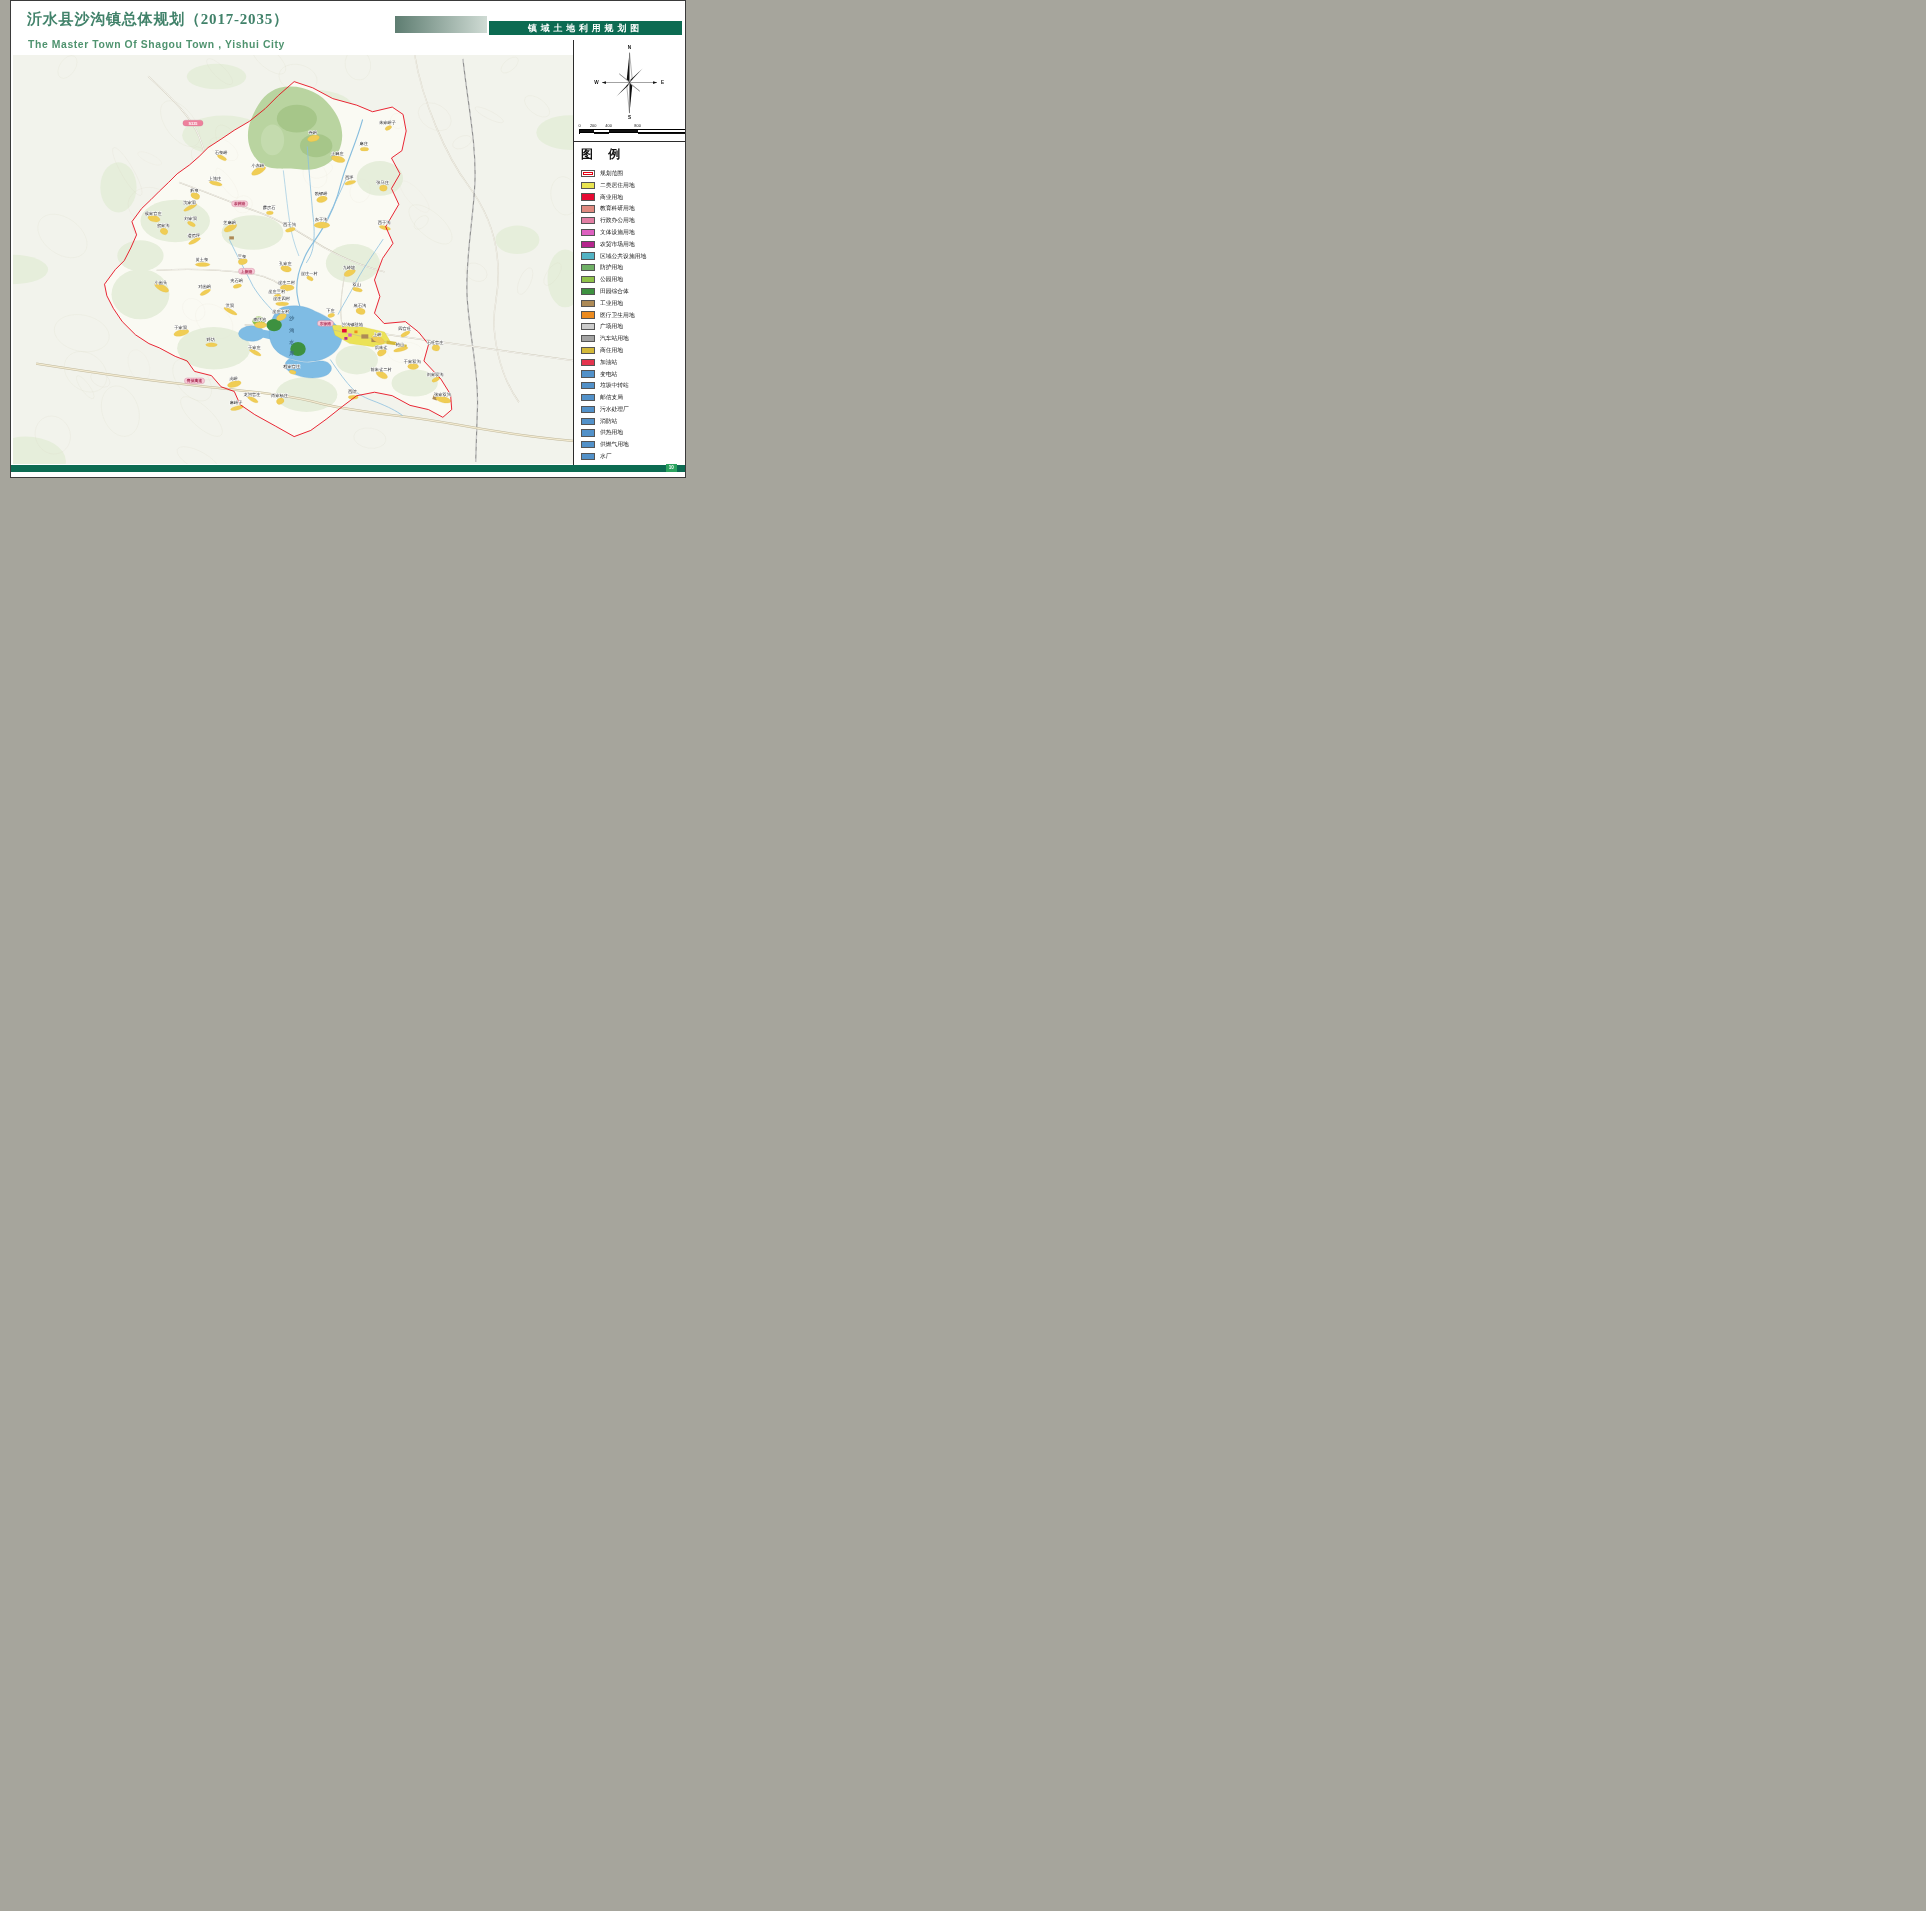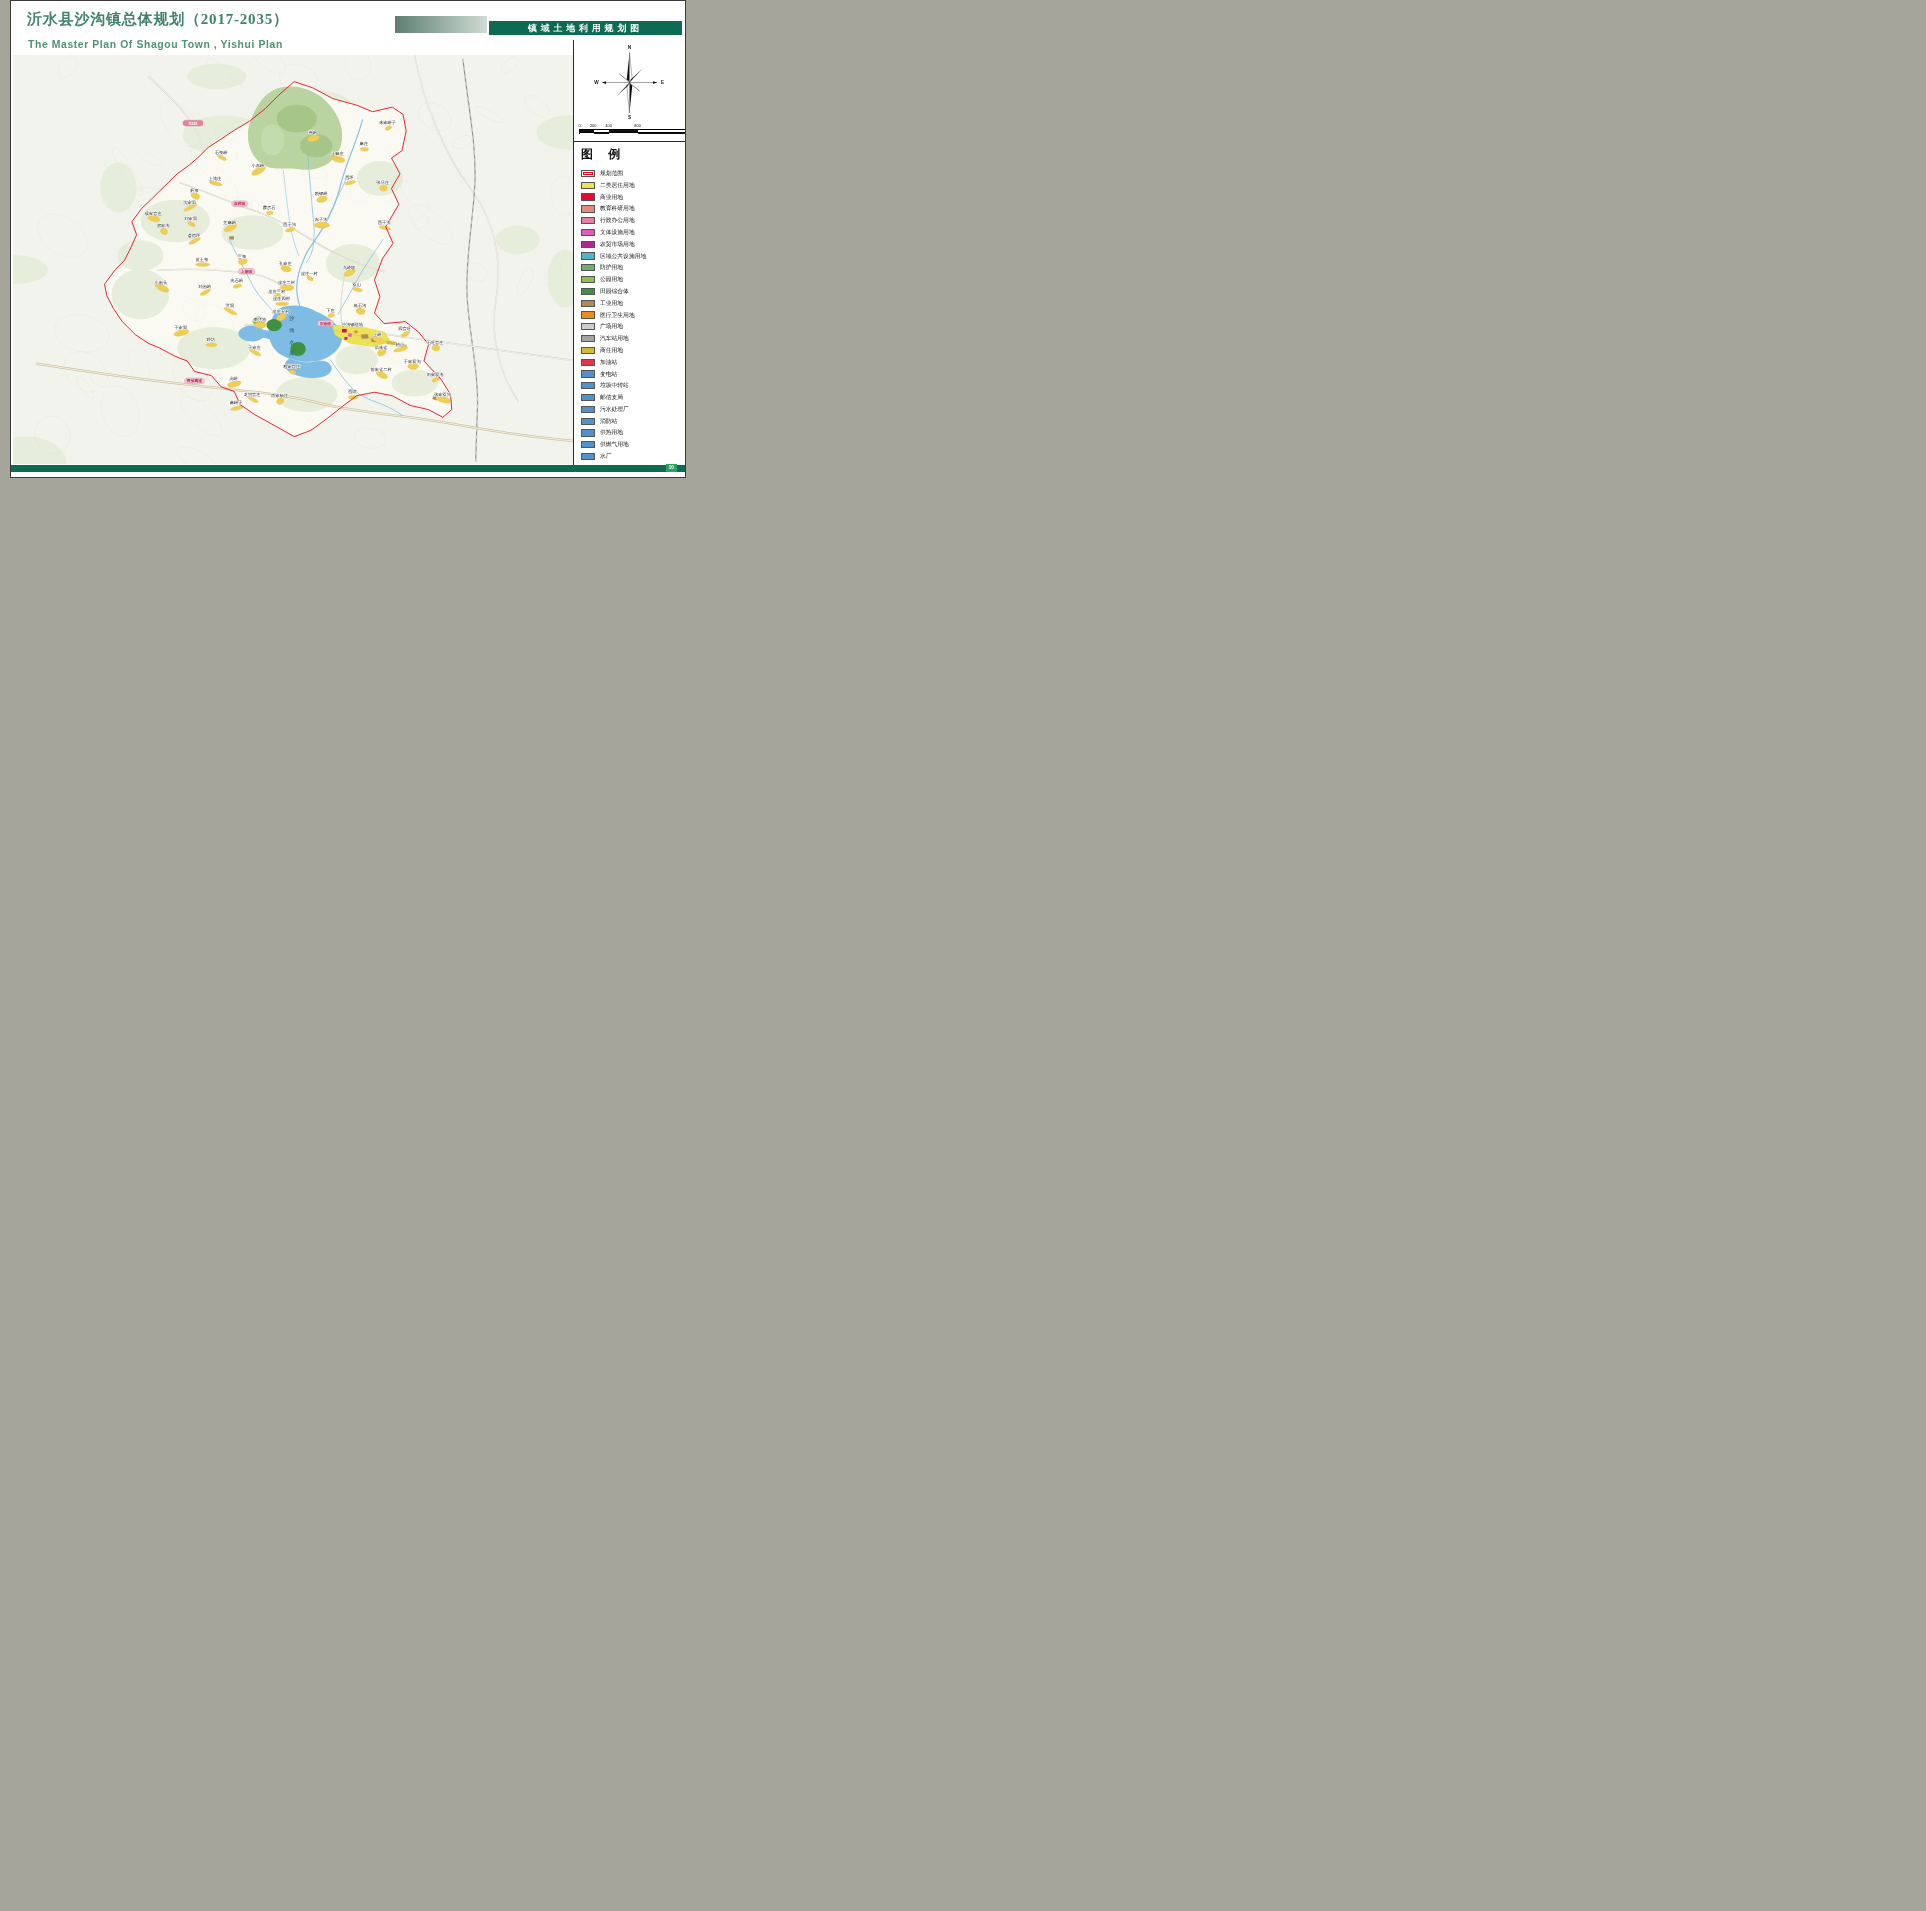--- a/index.html
+++ b/index.html
@@ -78,21 +78,21 @@
     background: #2ba35f; color: #fff; font-weight: bold; font-size: 4.6px;
     display: flex; align-items: center; justify-content: center;
   }
 </style>
 </head>
 <body>
 
 <div class="page">
 
   <div class="title">沂水县沙沟镇总体规划（2017-2035）</div>
-  <div class="subtitle">The Master Plan Of Shagou Town , Yishui Plan</div>
+  <div class="subtitle">The Master Town Of Shagou Town , Yishui City</div>
   <div class="grad-bar"></div>
   <div class="banner">镇域土地利用规划图</div>
 
   <div class="map-wrap">
     <svg id="map-svg" viewBox="0 0 1450 1060" preserveAspectRatio="none">
       <rect width="1450" height="1060" fill="#f2f3ec"></rect>
       <g id="terrain">
           <ellipse cx="0" cy="556" rx="91" ry="38" fill="#e6eedb"></ellipse>
           <ellipse cx="546" cy="208" rx="108" ry="51" fill="#e6eedb"></ellipse>
           <ellipse cx="769" cy="273" rx="47" ry="66" fill="#e6eedb"></ellipse>

